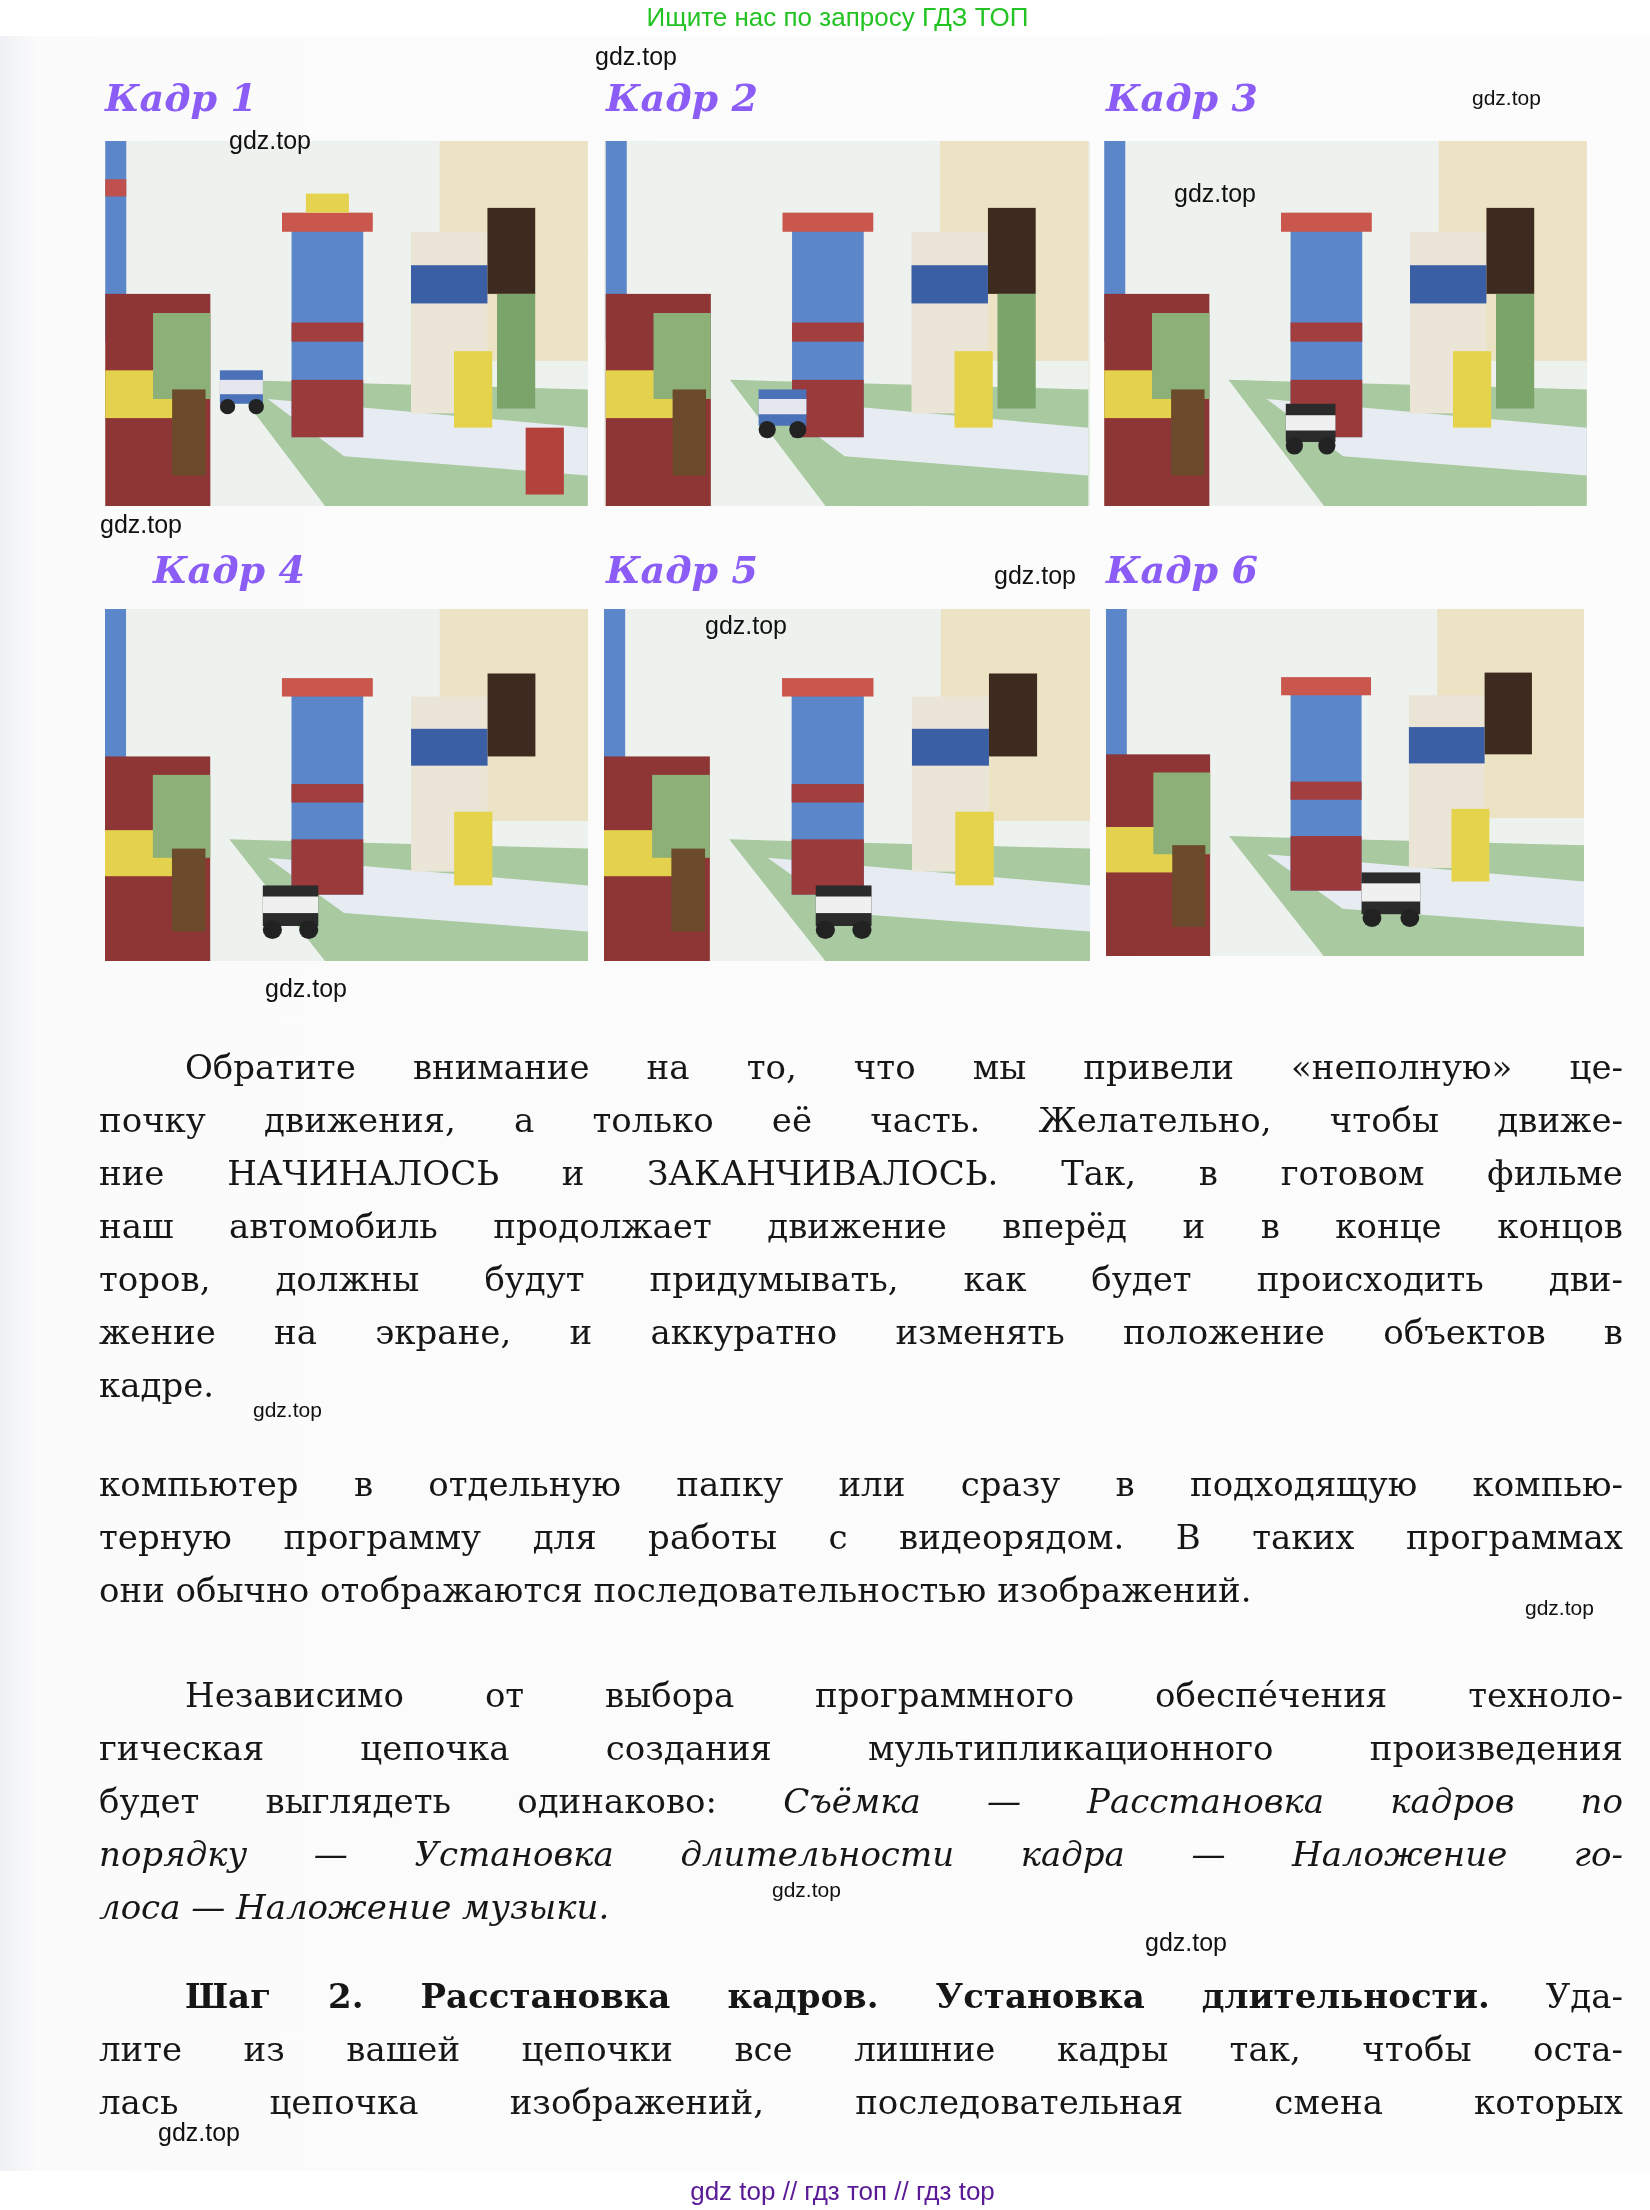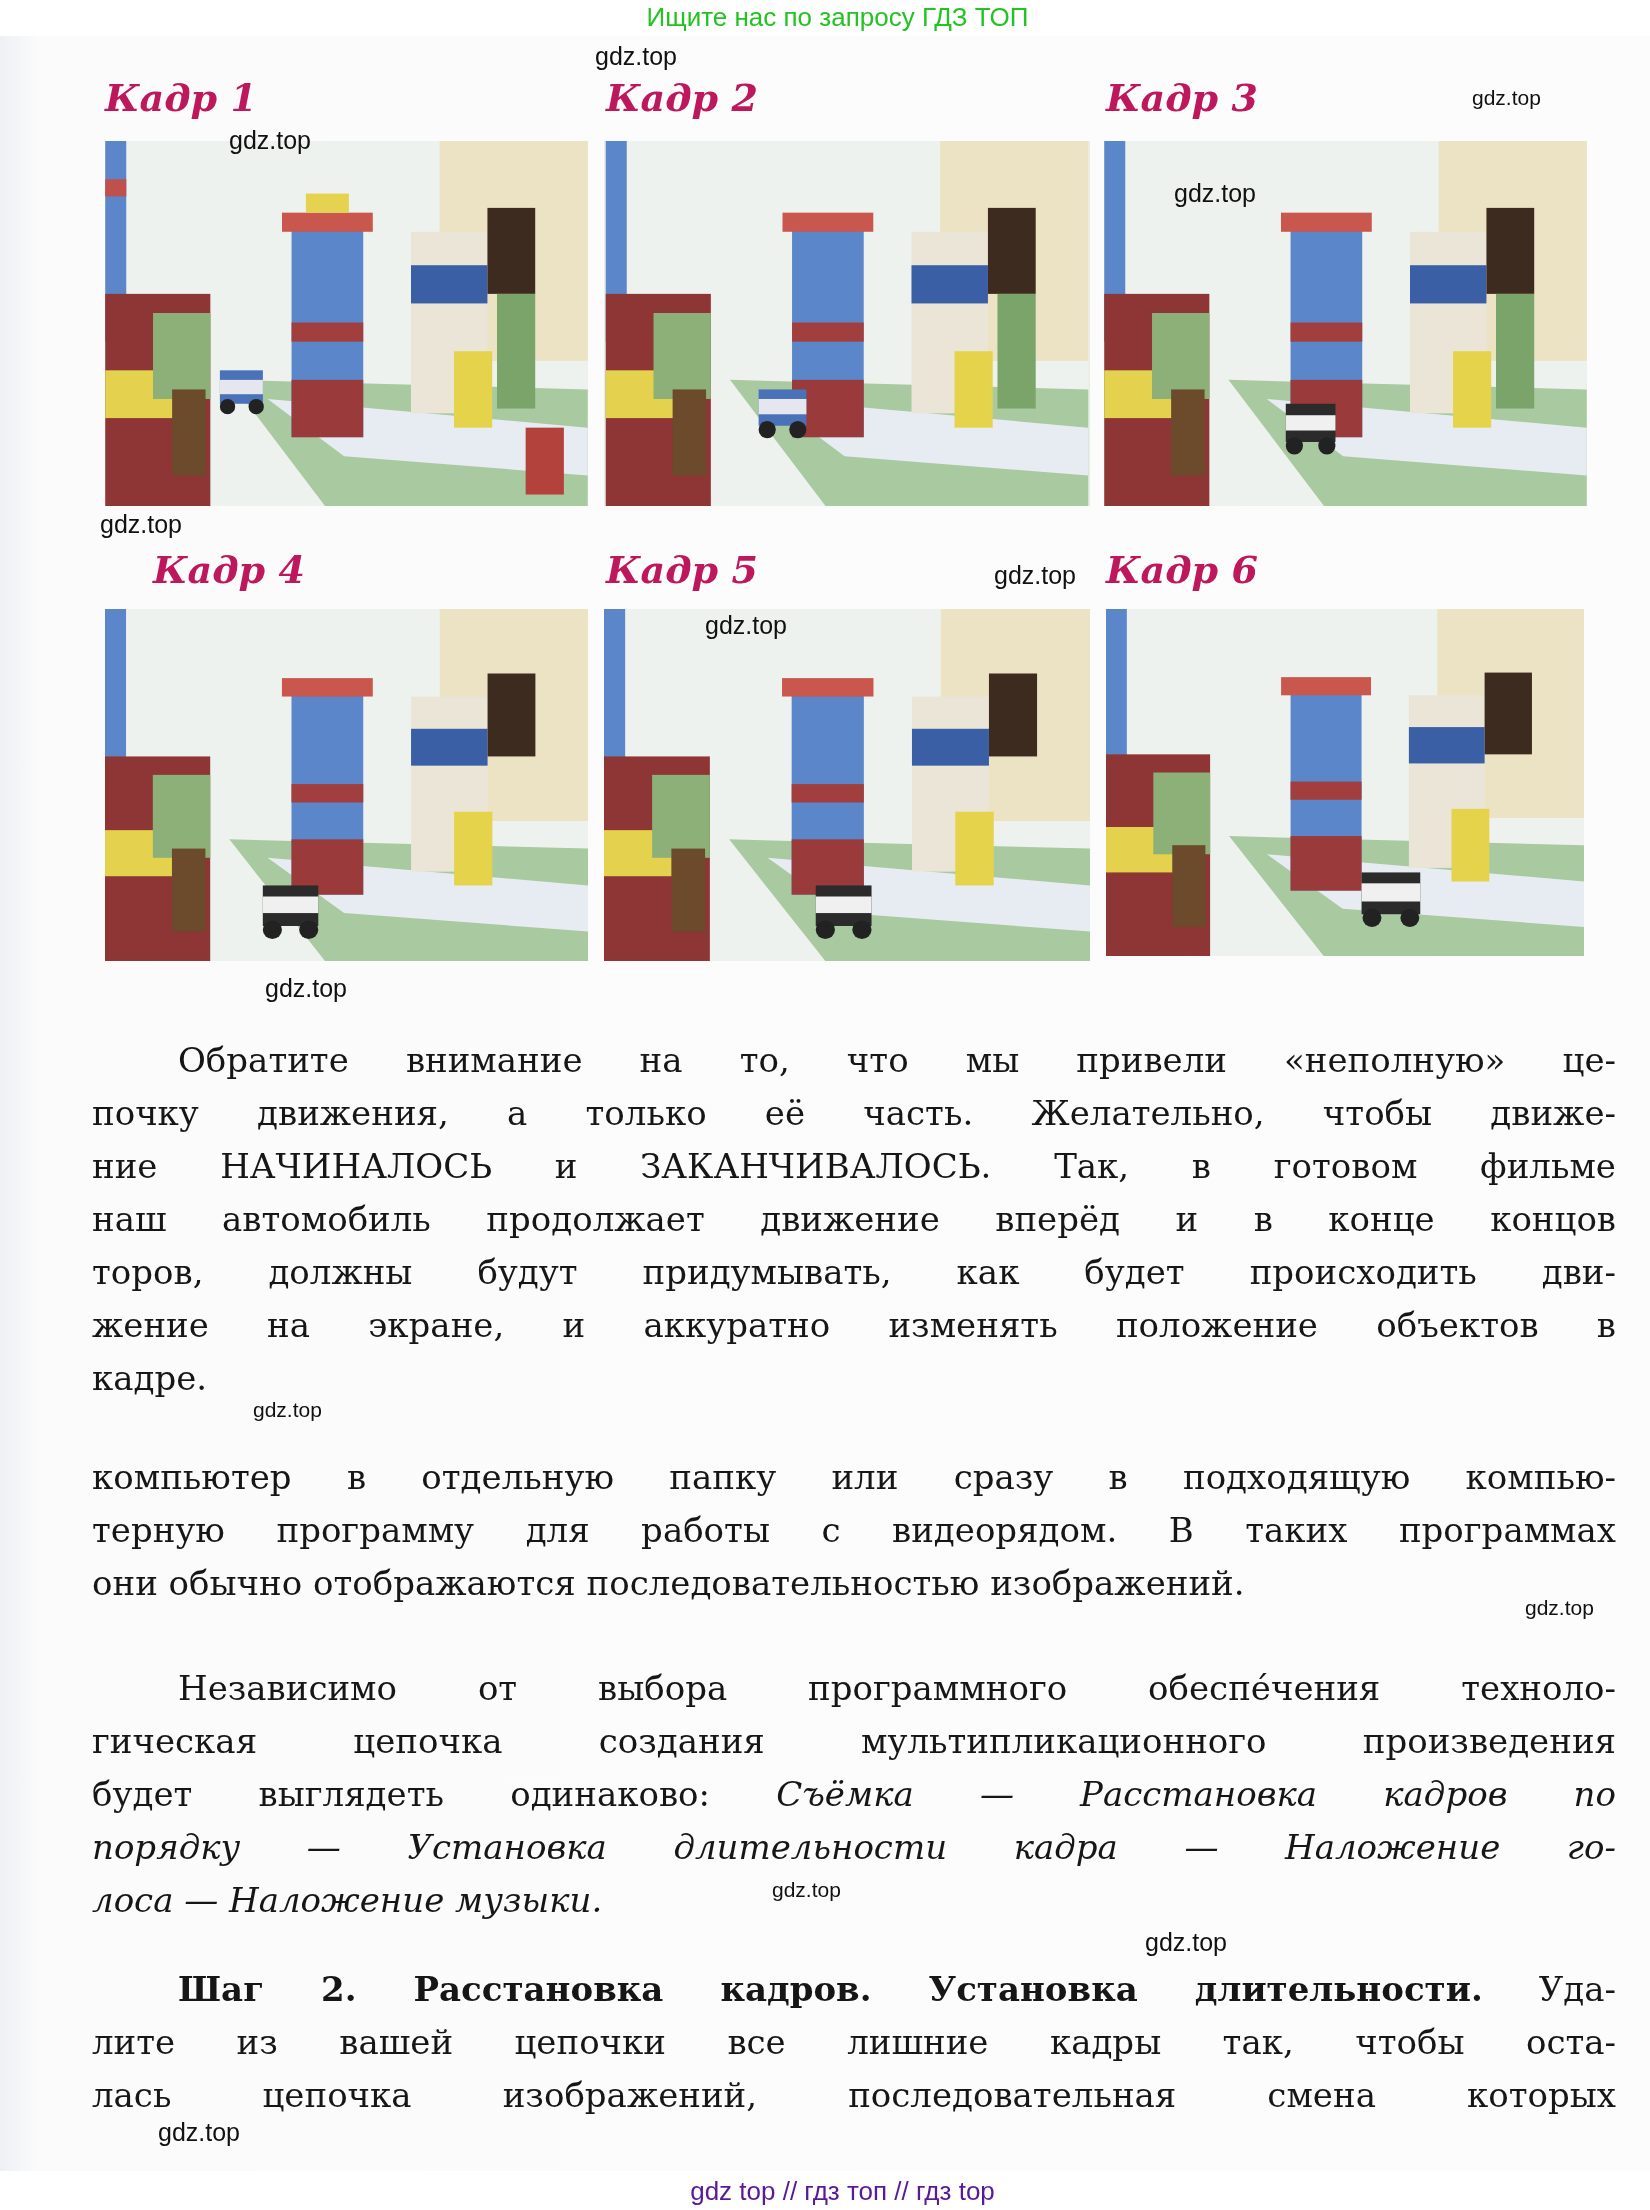--- a/index.html
+++ b/index.html
@@ -17,35 +17,35 @@
     position: absolute; left: 0; top: 36px; width: 1651px; height: 2135px;
     background: linear-gradient(90deg, #eef0f3 0px, #fbfbfc 38px, #fcfcfc 100%);
   }
   .bottom-banner {
     position: absolute; left: 0; top: 2172px; width: 1651px; height: 39px;
     text-align: center; color: #5a1a96;
     font-family: "Liberation Sans", sans-serif; font-size: 26px; line-height: 38px; padding-left: 17px;
   }
   .frame-label {
     position: absolute; font-family: "DejaVu Serif", serif; font-style: italic; font-weight: bold;
-    font-size: 38px; color: #be185d; line-height: 46px;
+    font-size: 38px; color: #8b5cf6; line-height: 46px;
   }
   .frame-img {
     position: absolute; overflow: hidden;
     background: #e8eee6;
   }
   .wm {
     position: absolute; font-family: "Liberation Sans", sans-serif; color: #111;
     font-size: 25px; line-height: 27px; white-space: nowrap;
   }
   .wm.sm { font-size: 21px; }
   .para {
     position: absolute; left: 84px; width: 1524px;
     font-family: "DejaVu Serif", serif; font-size: 34px; line-height: 53px;
-    color: #161616; text-align: justify; margin: 8px;
+    color: #161616; text-align: justify; margin: 15px;
   }
   .para .line { display: block; text-align: justify; text-align-last: justify; white-space: nowrap; overflow: visible; height: 53px; }
   .para .line.last { text-align-last: left; }
   .para .line.indent { padding-left: 86px; }
   .it { font-style: italic; }
   .bold { font-weight: bold; }
 </style>
 </head>
 <body>
 

